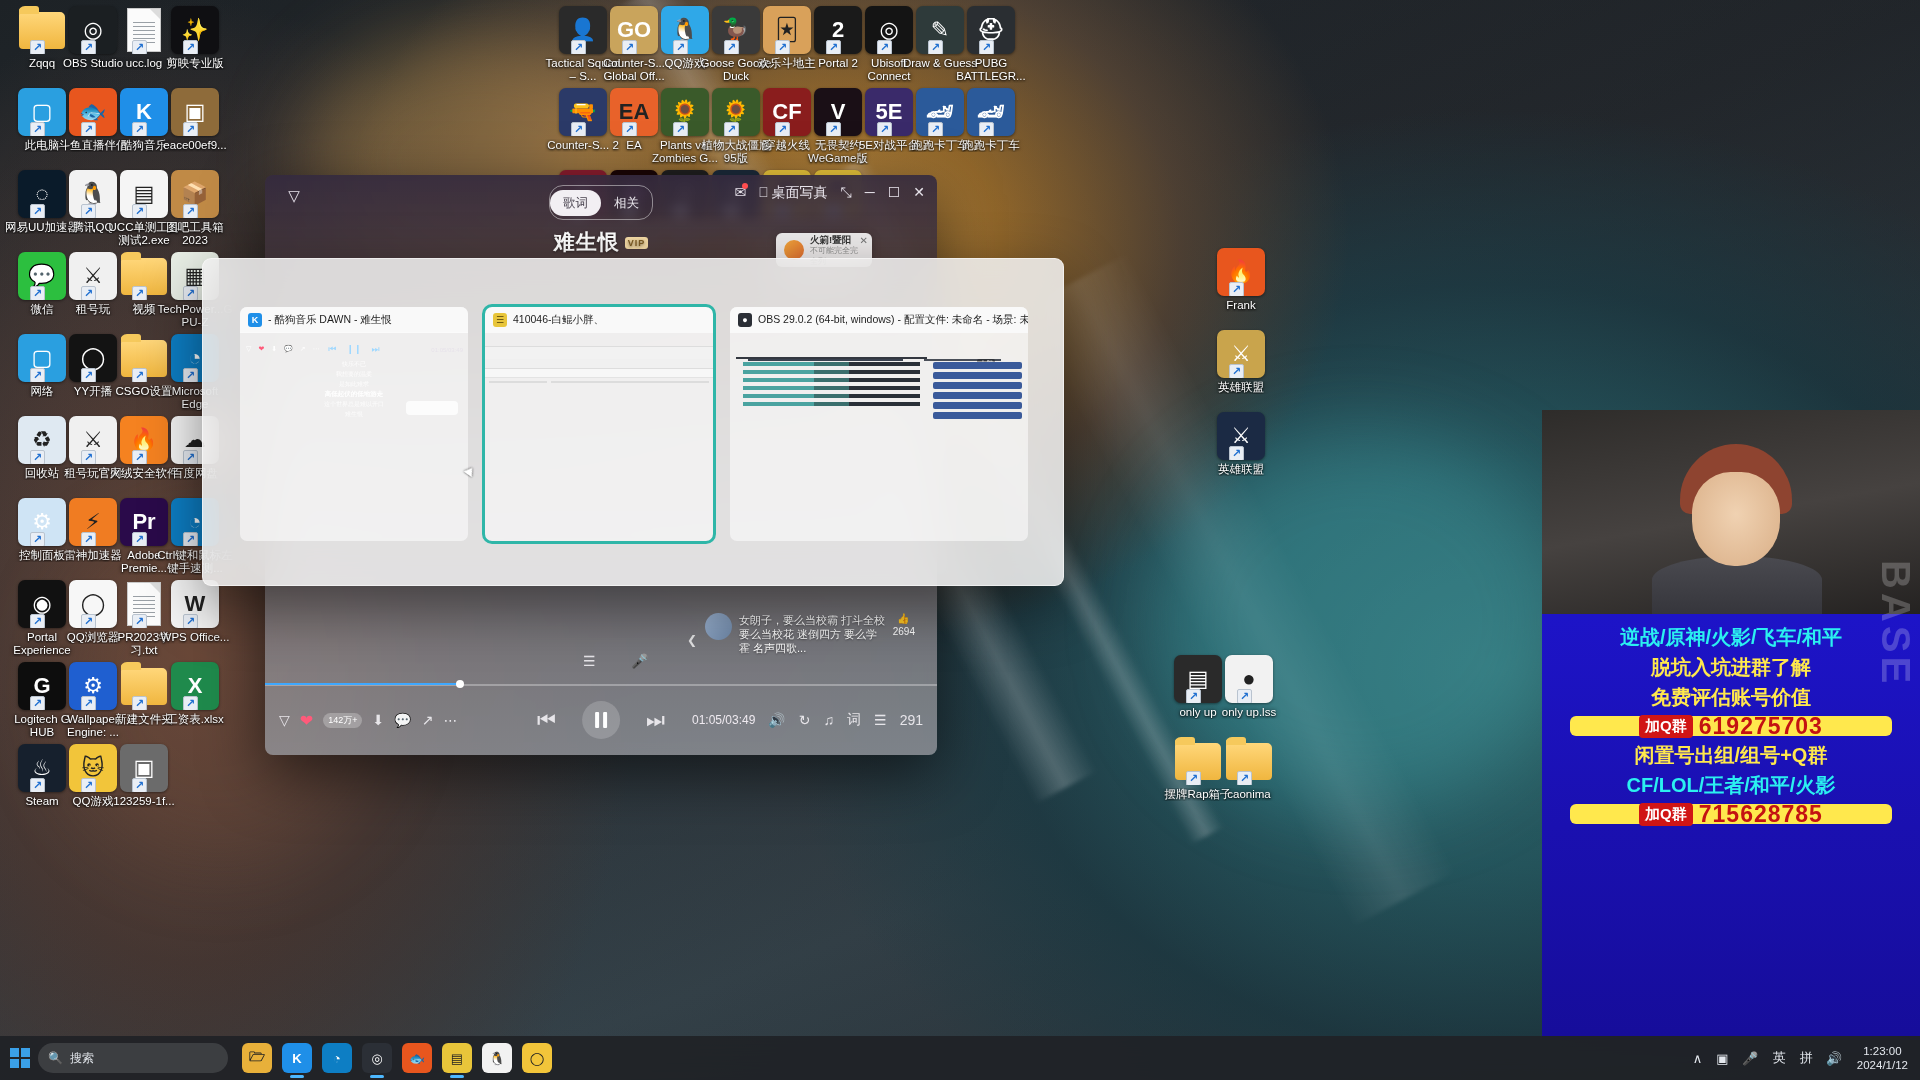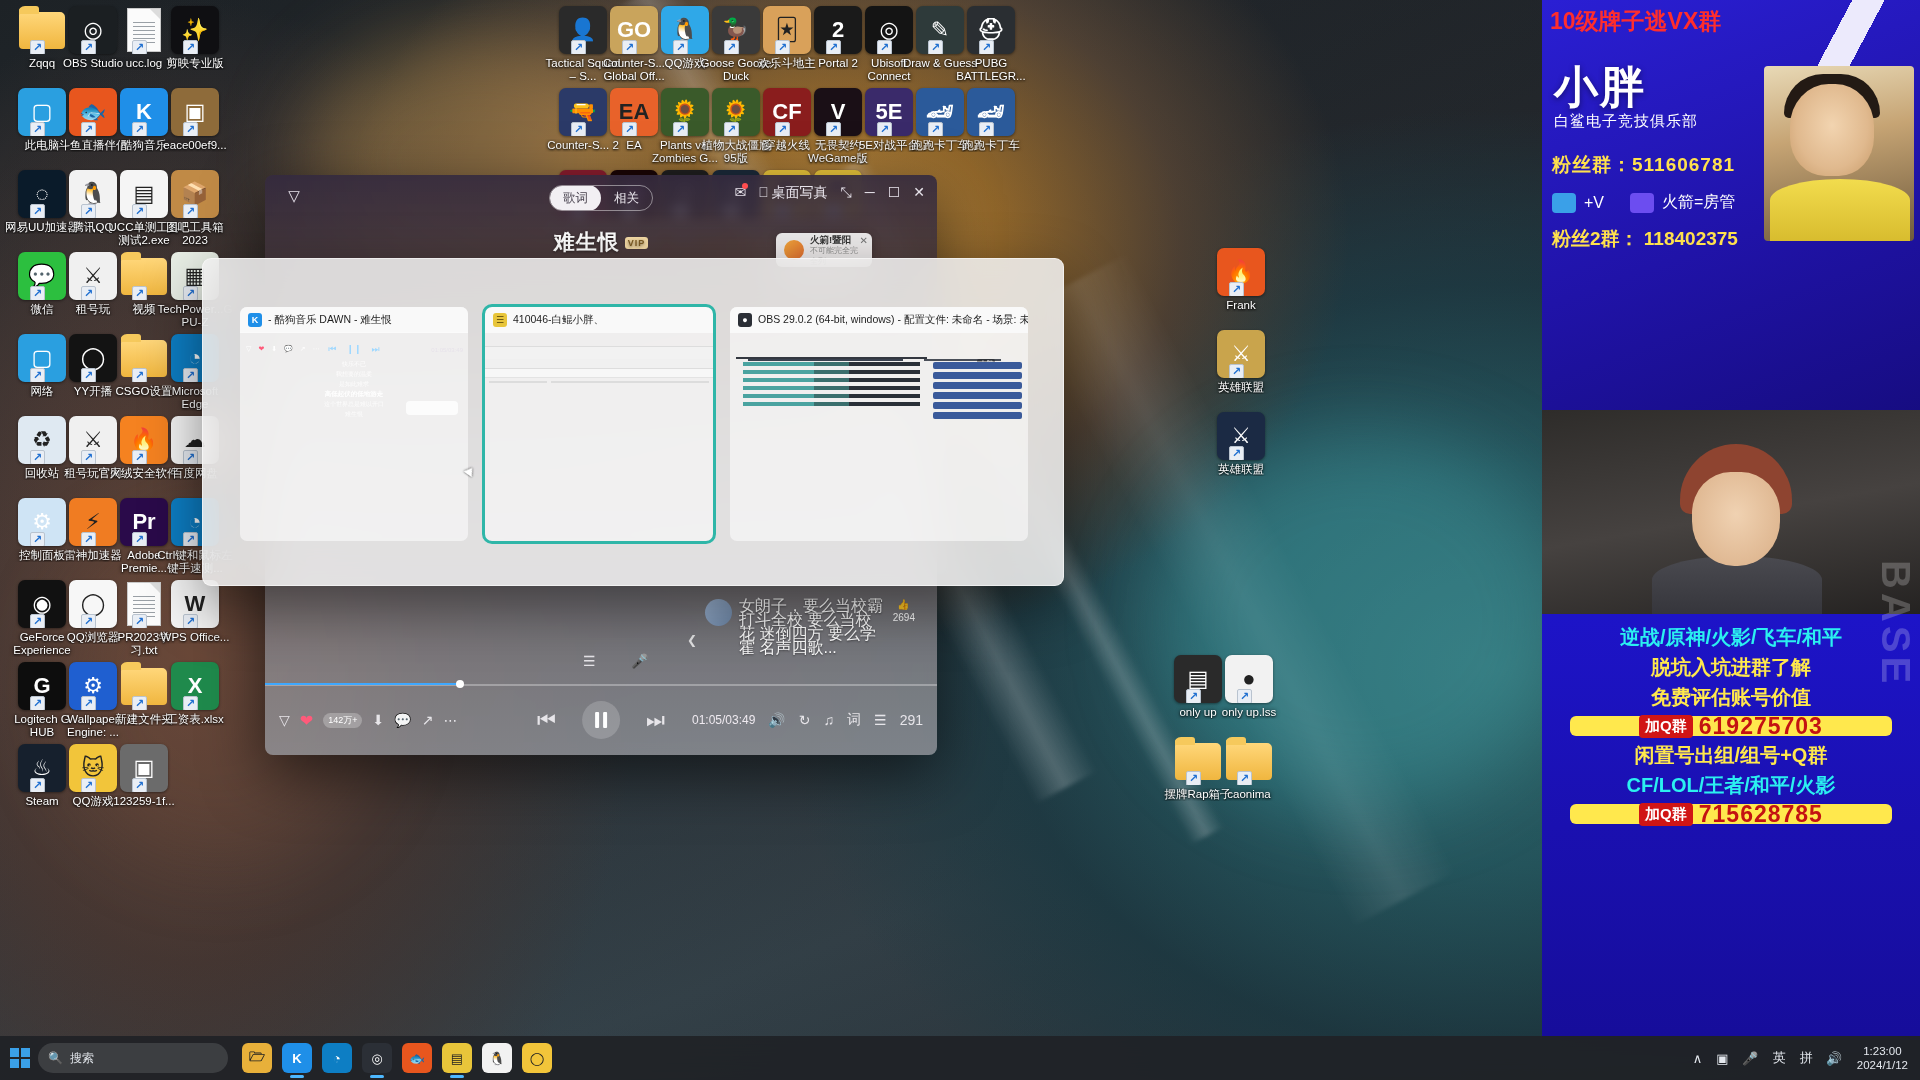--- a/index.html
+++ b/index.html
@@ -124,21 +124,21 @@
   .chev-down {
     position: absolute; left: 20px; top: 12px;
     width: 18px; height: 18px;
     color: #e6e1ea; font-size: 15px; text-align: center; line-height: 18px;
   }
   .seg {
     position: absolute; left: 50%; transform: translateX(-50%); top: 10px;
     display: flex; align-items: center;
     border: 1px solid rgba(255,255,255,0.45);
     border-radius: 14px;
-    height: 26px;
+    height: 35px;
     overflow: hidden;
   }
   .seg .s {
     padding: 0 13px; height: 26px; line-height: 26px;
     font-size: 12.5px; color: #e9e6ec;
   }
   .seg .s.active {
     background: #f2eff3; color: #4a4450; border-radius: 14px;
   }
   .win-ctrls {
@@ -231,21 +231,21 @@
     position: absolute; right: 22px; bottom: 100px;
     width: 210px;
     display: flex; align-items: flex-start; gap: 7px;
   }
   .comment .cav {
     width: 27px; height: 27px; border-radius: 50%;
     background: linear-gradient(135deg,#9fb7d6,#6d86a6);
     flex: 0 0 auto;
   }
   .comment .ctext {
-    font-size: 16px; line-height: 14px; color: #fff;
+    font-size: 11px; line-height: 14px; color: #fff;
     text-shadow: 0 1px 2px rgba(0,0,0,0.5);
     flex: 1;
   }
   .comment .clike { text-align: center; color: #fff; font-size: 10px; }
   .comment .clike .n { font-size: 10px; margin-top: 2px; }
   .comment-arrow { position: absolute; right: 240px; bottom: 108px; color: #fff; font-size: 12px; opacity:.8; }
 
   
   .switcher {
     position: absolute;
@@ -606,21 +606,21 @@
       <div class="dicon" style="left: 106px; top: 498px;">
         <div class="glyph" style="background: rgb(42, 10, 74);">Pr<span class="shortcut">↗</span></div>
         <div class="lbl">Adobe Premie...</div>
       </div>
       <div class="dicon" style="left: 157px; top: 498px;">
         <div class="glyph" style="background: rgb(13, 126, 196);">◔<span class="shortcut">↗</span></div>
         <div class="lbl">Ctrl键和鼠标左键手速测...</div>
       </div>
       <div class="dicon" style="left: 4px; top: 580px;">
         <div class="glyph" style="background: rgb(17, 17, 17);">◉<span class="shortcut">↗</span></div>
-        <div class="lbl">GeForce Experience</div>
+        <div class="lbl">Portal Experience</div>
       </div>
       <div class="dicon" style="left: 55px; top: 580px;">
         <div class="glyph" style="background: rgb(247, 247, 247); color: rgb(34, 34, 34);">◯<span class="shortcut">↗</span></div>
         <div class="lbl">QQ浏览器</div>
       </div>
       <div class="dicon" style="left: 106px; top: 580px;">
         <div class="glyph nobg">
           <div class="doc">
             <div class="lines"></div>
           </div>
@@ -962,39 +962,20 @@
             <div class="b"></div>
             <div class="b"></div>
           </div>
       </div>
     </div>
   </div>
 
   <div class="cursor"></div>
 
   <div class="stream">
-    <div class="banner-mid">
-      <div class="slash" style="position:absolute; right:-30px; top:-10px; width:200px; height:130px; background:linear-gradient(118deg, transparent 40%, #eceafc 40%, #eceafc 52%, transparent 52%);"></div>
-      <div class="bt-text" style="position:absolute; left:8px; top:6px; font-size:23px; font-weight:800; color:#ff2d2d; white-space:nowrap;">10级牌子逃VX群</div>
-      <div class="bm-photo">
-        <div class="shirt"></div>
-        <div class="hair"></div>
-        <div class="face"></div>
-      </div>
-      <div class="bm-name">小胖</div>
-      <div class="bm-sub">白鲨电子竞技俱乐部</div>
-      <div class="bm-fans1">粉丝群：511606781</div>
-      <div class="bm-row">
-        <span class="r-ico"></span>
-        <span>+V</span>
-        <span class="r-ico2" style="margin-left:18px;"></span>
-        <span>火箭=房管</span>
-      </div>
-      <div class="bm-fans2">粉丝2群： 118402375</div>
-    </div>
 
     <div class="cam-box">
       <div class="cam-person">
         <div class="body"></div>
         <div class="hair"></div>
         <div class="face"></div>
       </div>
     </div>
 
     <div class="ad-box">

